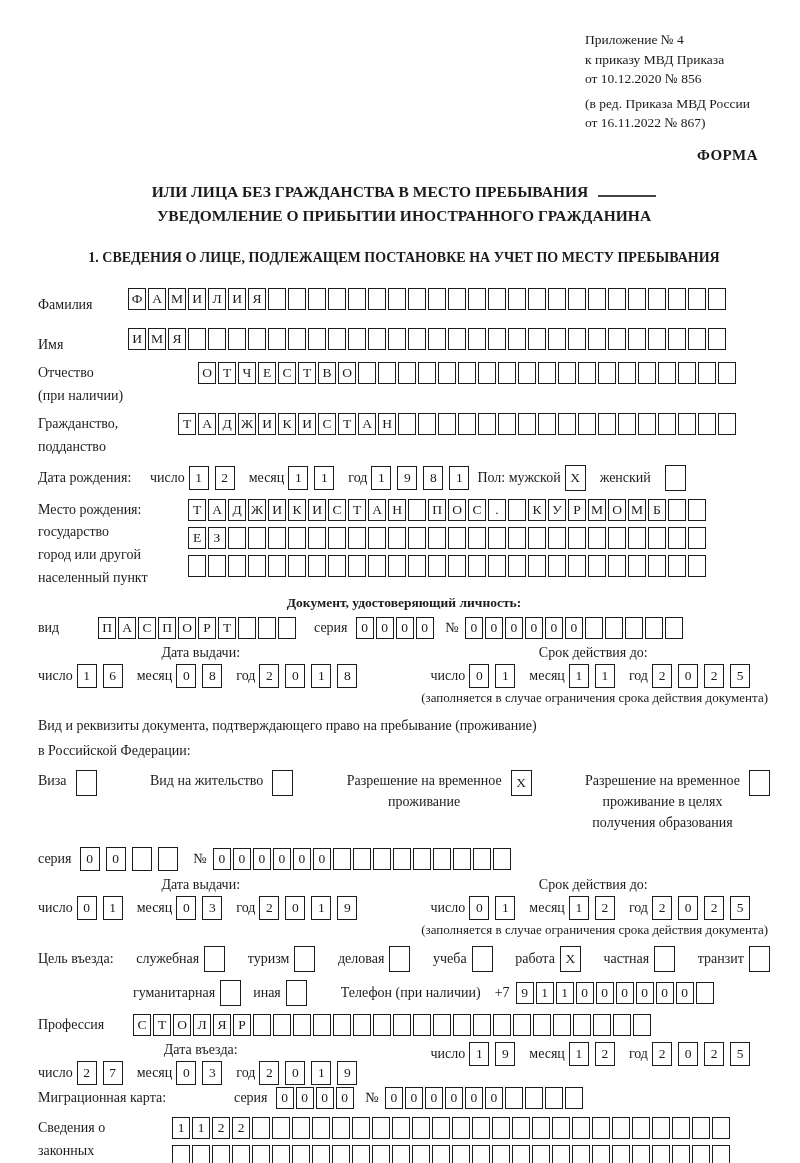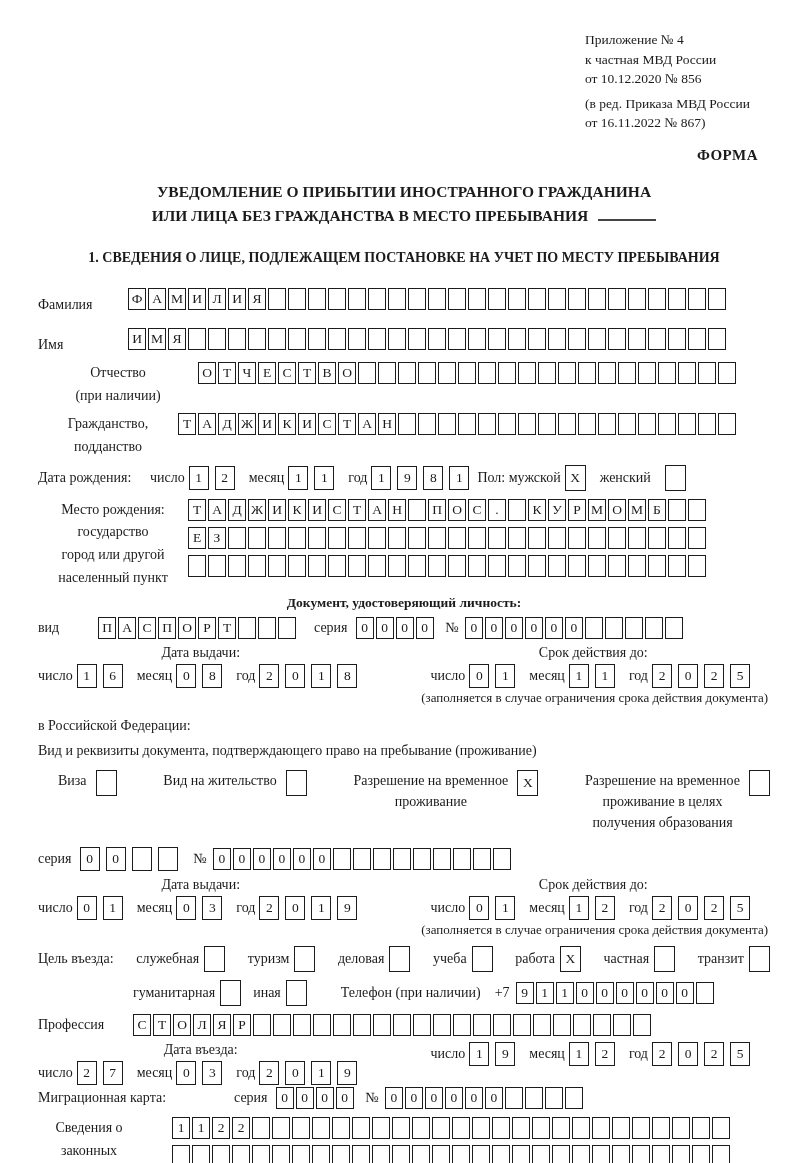--- a/index.html
+++ b/index.html
@@ -14,21 +14,21 @@
   .forma{text-align:right;font-weight:bold;font-size:15px;margin-top:14px;padding-right:12px;letter-spacing:.5px;}
 
   
   .title{text-align:center;font-weight:bold;font-size:15.5px;line-height:1.55;margin-top:16px;}
   .blank-line{display:inline-block;width:58px;border-bottom:2px solid #444;height:14px;margin-left:10px;}
   .sec-head{text-align:center;font-weight:bold;font-size:14px;margin-top:22px;}
 
   
   .rows{margin-top:16px;}
   .frow{display:flex;align-items:center;margin-bottom:6px;}
-  .frow.top{align-items:flex-start;text-align:center;}
+  .frow.top{align-items:flex-start;}
   .lbl{font-size:14px;line-height:22px;}
   .lblcol{font-size:14px;line-height:1.62;}
   .w90{width:90px;flex:none;margin-top:12px;}  .w110{width:112px;flex:none;}
   .w140{width:140px;flex:none;}.w160{width:160px;flex:none;}
   .w150{width:150px;flex:none;}.w65{width:60px;flex:none;}
   .w95{width:95px;flex:none;}  .w100{width:102px;flex:none;}
 
   
   .cells{display:inline-flex;flex-wrap:nowrap;}
   .cell{box-sizing:border-box;width:18px;height:22px;border:1.5px solid #1c1c1c;margin-right:2px;
@@ -45,52 +45,52 @@
   .dlabel{font-size:14px;margin-right:4px;}
   .dlabel.g{margin-left:8px;}
   .note{font-size:13px;text-align:right;margin:0 2px 8px 0;}
 
   .doc-head{text-align:center;font-weight:bold;font-size:13.5px;margin:4px 0 6px 0;}
   .intro{font-size:14px;line-height:1.65;margin-top:2px;}
 
   
   .opts{display:flex;justify-content:space-between;align-items:flex-start;margin:8px 0 14px 0;}
   .opt{display:flex;align-items:flex-start;gap:9px;}
-  .opt-label{font-size:14px;line-height:1.5;margin-left:20px;}
+  .opt-label{font-size:14px;line-height:1.5;}
   .opt-label.center{text-align:center;}
 
   
   .purpose-row{display:flex;align-items:center;justify-content:space-between;margin-bottom:8px;}
   .popt{display:flex;align-items:center;gap:5px;}
   .purpose2{display:flex;align-items:center;margin:2px 0 8px 95px;}
   .phone-prefix{font-size:14px;margin:0 6px 0 14px;}
 
   .mig-row{display:flex;align-items:center;margin:2px 0 8px 0;} .gap40{width:46px;flex:none;}
   .seria-lbl{font-size:14px;margin:0 8px 0 0;}
   .num-lbl{font-size:14px;margin:0 6px 0 10px;}
 </style>
 </head>
 <body>
 
 <div class="page">
 
   <div class="hdr-wrap">
     <div class="hdr">
       <div>Приложение № 4</div>
-      <div>к частная МВД России</div>
+      <div>к приказу МВД Приказа</div>
       <div>от 10.12.2020 № 856</div>
       <div class="ed">(в ред. Приказа МВД России</div>
       <div>от 16.11.2022 № 867)</div>
     </div>
   </div>
   <div class="forma">ФОРМА</div>
 
   <div class="title">
+    <div><span>ИЛИ ЛИЦА БЕЗ ГРАЖДАНСТВА В МЕСТО ПРЕБЫВАНИЯ</span><span class="blank-line"></span></div>
     <div>УВЕДОМЛЕНИЕ О ПРИБЫТИИ ИНОСТРАННОГО ГРАЖДАНИНА</div>
-    <div><span>ИЛИ ЛИЦА БЕЗ ГРАЖДАНСТВА В МЕСТО ПРЕБЫВАНИЯ</span><span class="blank-line"></span></div>
   </div>
 
   <div class="sec-head">1. СВЕДЕНИЯ О ЛИЦЕ, ПОДЛЕЖАЩЕМ ПОСТАНОВКЕ НА УЧЕТ ПО МЕСТУ ПРЕБЫВАНИЯ</div>
 
   <div class="rows">
 
     <div class="frow">
       <span class="lbl w90">Фамилия</span>
       <span class="cells">
           <span class="cell">Ф</span>
@@ -439,22 +439,22 @@
               <span class="cell">2</span>
               <span class="cell">0</span>
               <span class="cell">2</span>
               <span class="cell">5</span>
             </span>
         </div>
       </div>
     </div>
     <div class="note">(заполняется в случае ограничения срока действия документа)</div>
 
+    <div class="intro">Вид и реквизиты документа, подтверждающего право на пребывание (проживание)</div>
     <div class="intro">в Российской Федерации:</div>
-    <div class="intro">Вид и реквизиты документа, подтверждающего право на пребывание (проживание)</div>
 
     <div class="opts">
       <div class="opt">
         <span class="opt-label">Виза</span>
         <span class="checkbox cells">
             <span class="cell"></span>
           </span>
       </div>
       <div class="opt">
         <span class="opt-label">Вид на жительство</span>

